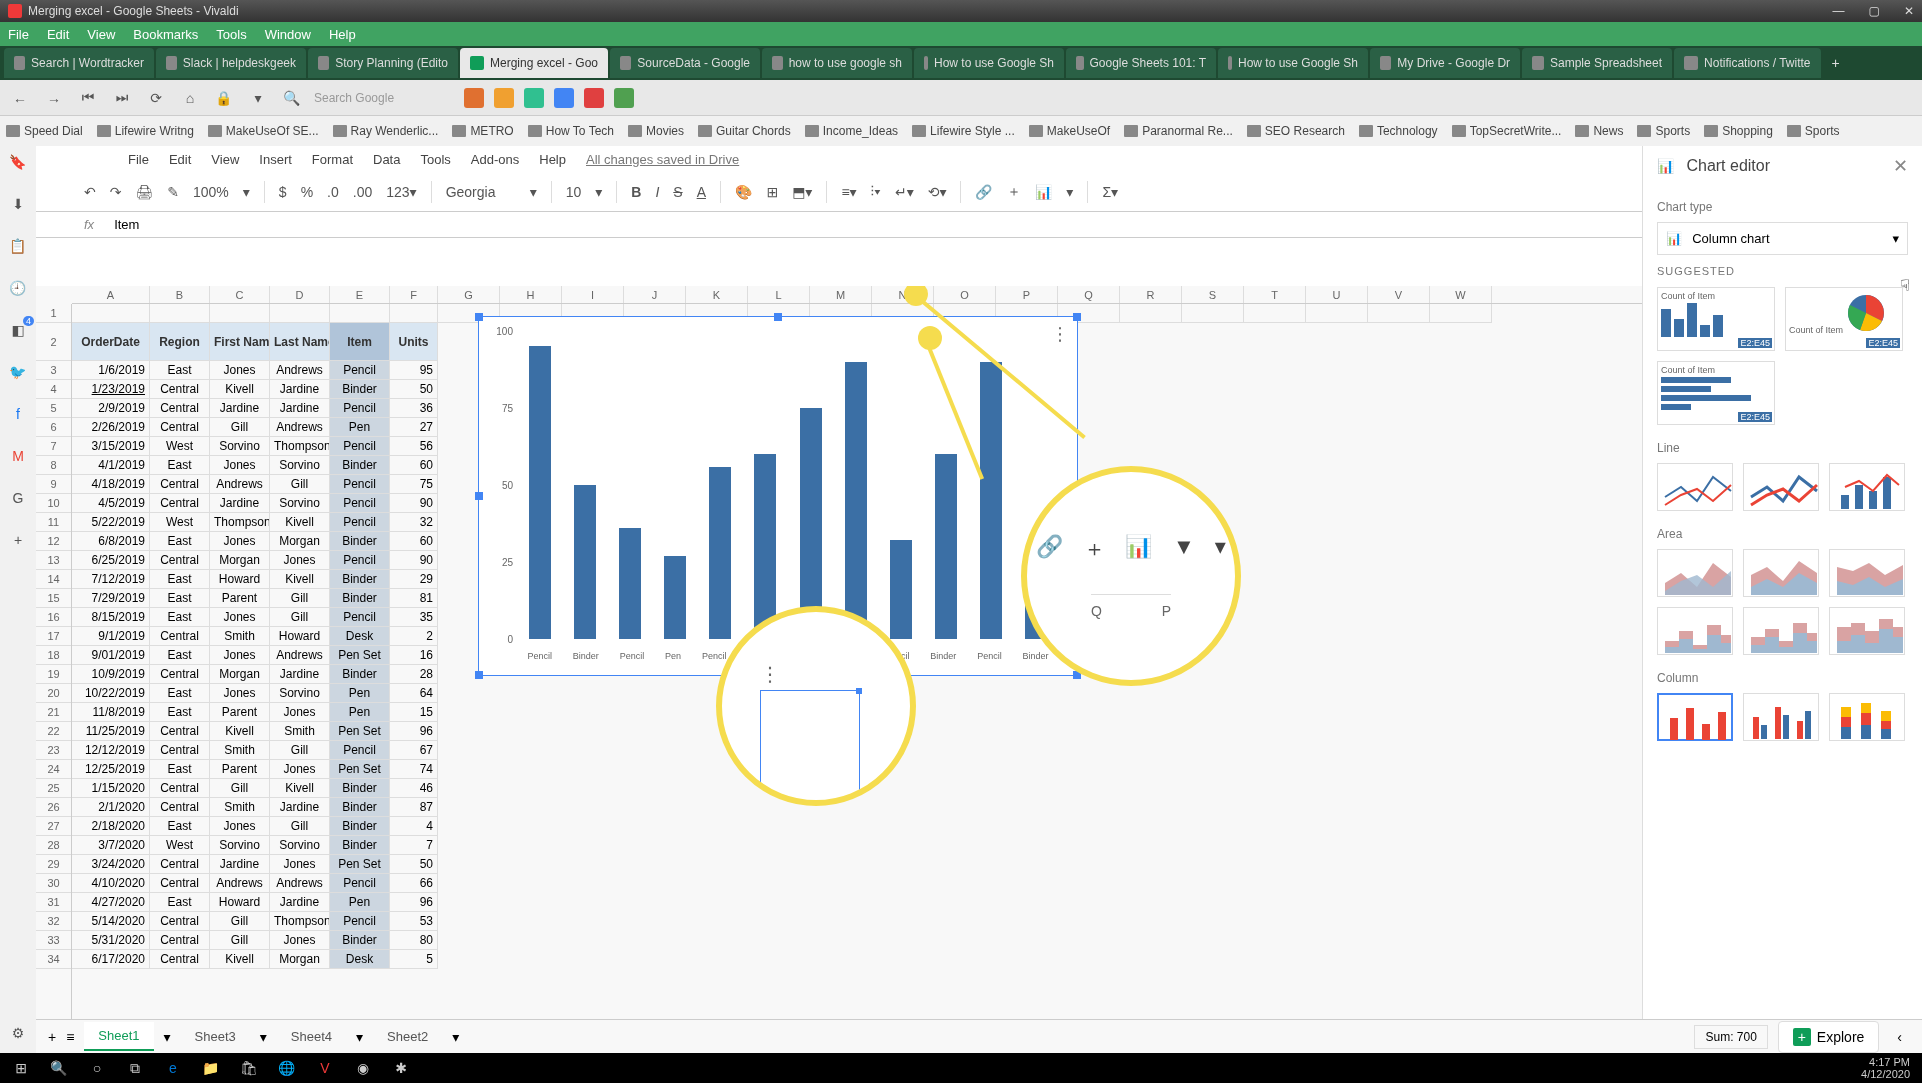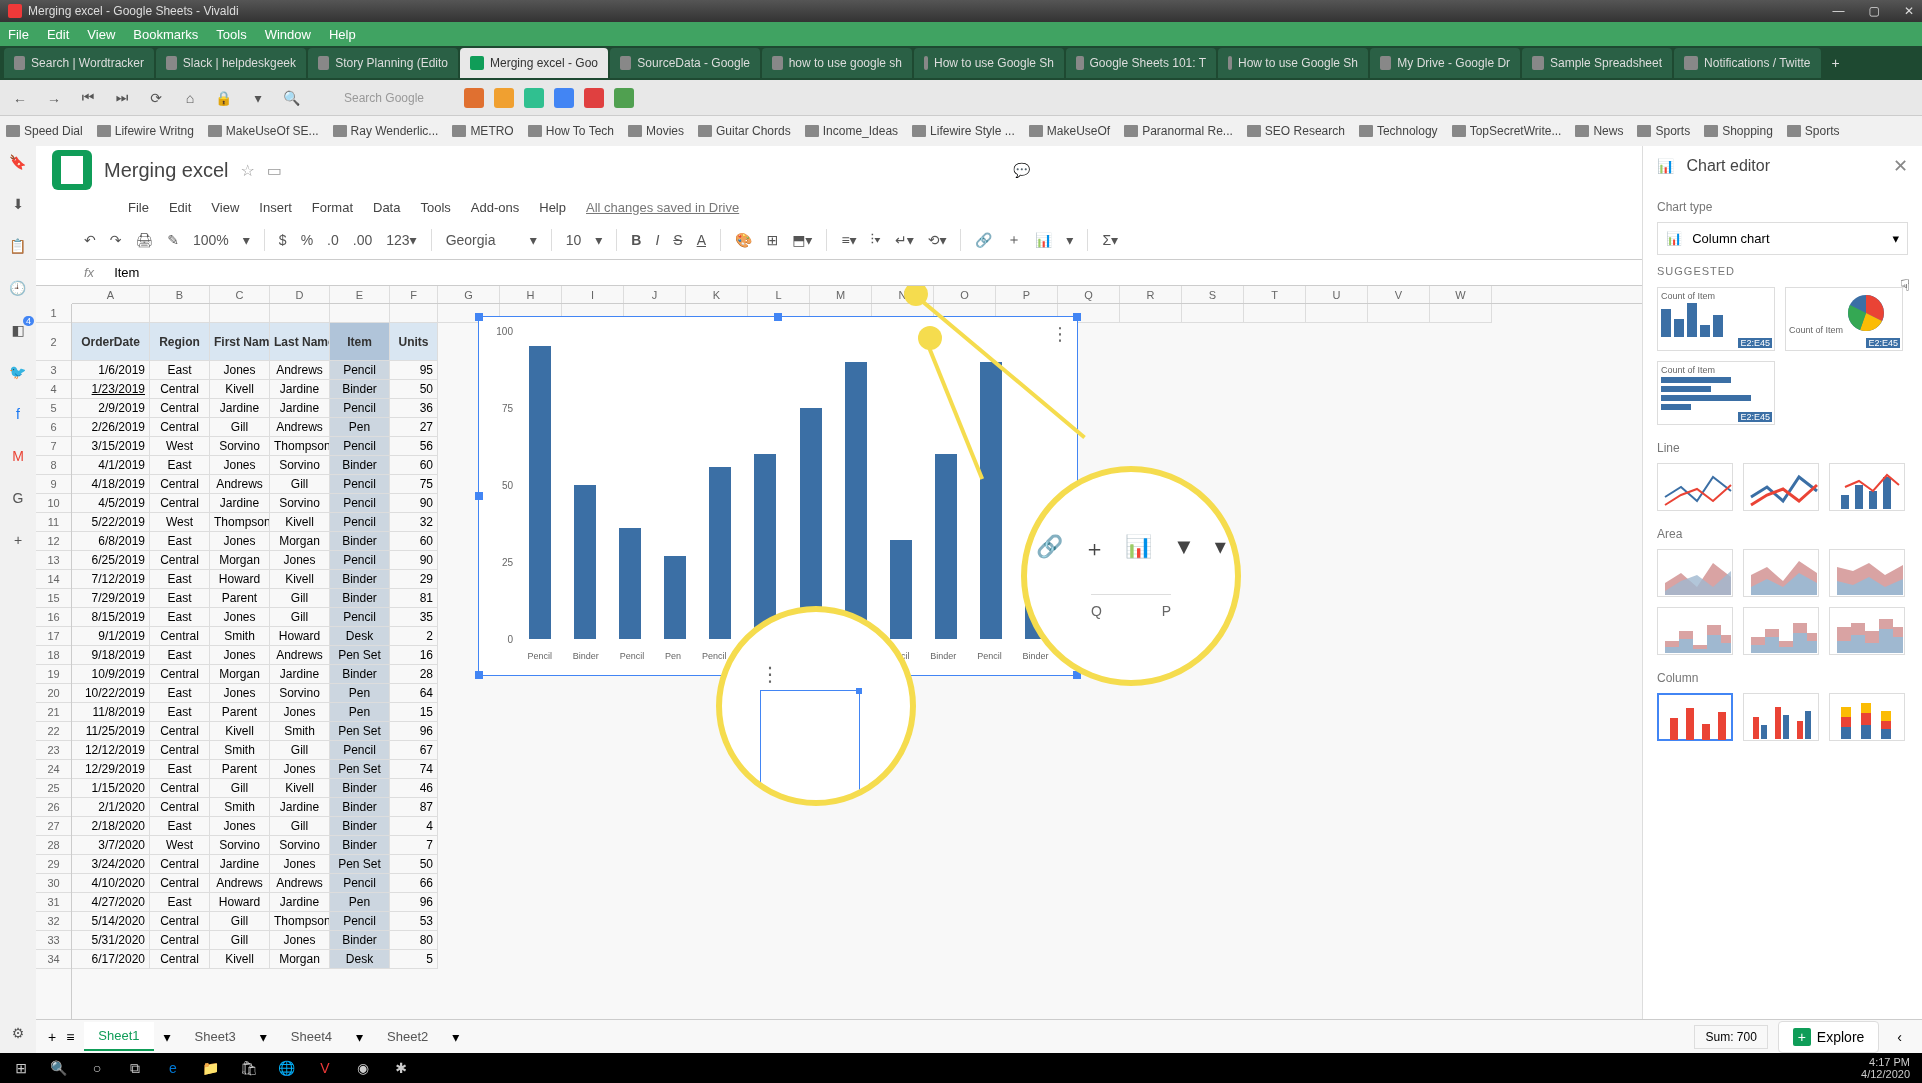--- a/index.html
+++ b/index.html
@@ -17,21 +17,21 @@
 .tab { height: 30px; background: #2a6045; border-radius: 4px 4px 0 0; padding: 0 10px; display: flex; align-items: center; color: #ddd; font-size: 12px; min-width: 130px; max-width: 150px; overflow: hidden; white-space: nowrap; }
 .tab .favicon { width: 14px; height: 14px; margin-right: 6px; background: #888; border-radius: 2px; }
 .tab.active { background: #e8e8e8; color: #333; }
 .tab.active .favicon.sheets { background: #0f9d58; }
 .newtab { width: 26px; height: 26px; display: flex; align-items: center; justify-content: center; color: #ddd; }
 
 .urlbar { height: 36px; background: #e8e8e8; display: flex; align-items: center; padding: 0 8px; gap: 10px; border-bottom: 1px solid #ccc; }
 .urlbar .navbtn { width: 24px; height: 24px; display: flex; align-items: center; justify-content: center; color: #555; }
 .urlbar .lock { color: #0a8043; }
 .urlbar .url { flex: 1; color: #666; font-size: 13px; }
-.urlbar .search { width: 140px; color: #999; font-size: 12px; text-align: center; }
+.urlbar .search { width: 140px; color: #999; font-size: 12px; }
 .urlbar .ext { width: 20px; height: 20px; background: #f27e30; border-radius: 3px; }
 
 .bookmarks { height: 30px; background: #f1f1f1; display: flex; align-items: center; padding: 0 6px; gap: 14px; font-size: 12px; color: #444; }
 .bookmarks .bm { display: flex; align-items: center; gap: 4px; cursor: pointer; }
 .bookmarks .bm .f { width: 14px; height: 12px; background: #888; border-radius: 1px; }
 
 .sidebar-left { position: absolute; left: 0; top: 146px; width: 36px; bottom: 30px; background: #f1f1f1; display: flex; flex-direction: column; align-items: center; padding-top: 6px; gap: 22px; }
 .sidebar-left .icn { width: 20px; height: 20px; display: flex; align-items: center; justify-content: center; color: #555; }
 .sidebar-left .badge { position: relative; }
 .sidebar-left .badge::after { content: "4"; position: absolute; top: -4px; right: -6px; background: #4285f4; color: #fff; font-size: 9px; border-radius: 6px; padding: 0 3px; }
@@ -309,32 +309,20 @@
   <div class="icn badge">◧</div>
   <div class="icn" style="color:#1da1f2">🐦</div>
   <div class="icn" style="color:#1877f2">f</div>
   <div class="icn" style="color:#ea4335">M</div>
   <div class="icn">G</div>
   <div class="icn">+</div>
   <div class="icn" style="margin-top:auto;margin-bottom:10px">⚙</div>
 </div>
 
 <div class="app">
-  <div class="app-header">
-    <div class="sheets-logo"></div>
-    <span class="docname">Merging excel</span>
-    <span class="star">☆</span>
-    <span class="star">▭</span>
-    <span style="margin-left:auto;color:#666">💬</span>
-    <div class="share">
-      <span>👤</span>
-      <span>Share</span>
-    </div>
-    <div class="avatar"></div>
-  </div>
 
   <div class="app-menu" id="appmenu">
       <span>File</span>
       <span>Edit</span>
       <span>View</span>
       <span>Insert</span>
       <span>Format</span>
       <span>Data</span>
       <span>Tools</span>
       <span>Add-ons</span>
@@ -600,21 +588,21 @@
         </div>
         <div class="row e-sel">
           <div class="cell date" style="width: 78px;">9/1/2019</div>
           <div class="cell" style="width: 60px;">Central</div>
           <div class="cell" style="width: 60px;">Smith</div>
           <div class="cell" style="width: 60px;">Howard</div>
           <div class="cell c-e" style="width: 60px;">Desk</div>
           <div class="cell num" style="width: 48px;">2</div>
         </div>
         <div class="row e-sel">
-          <div class="cell date" style="width: 78px;">9/18/2019</div>
+          <div class="cell date" style="width: 78px;">9/01/2019</div>
           <div class="cell" style="width: 60px;">East</div>
           <div class="cell" style="width: 60px;">Jones</div>
           <div class="cell" style="width: 60px;">Andrews</div>
           <div class="cell c-e" style="width: 60px;">Pen Set</div>
           <div class="cell num" style="width: 48px;">16</div>
         </div>
         <div class="row e-sel">
           <div class="cell date" style="width: 78px;">10/9/2019</div>
           <div class="cell" style="width: 60px;">Central</div>
           <div class="cell" style="width: 60px;">Morgan</div>
@@ -648,21 +636,21 @@
         </div>
         <div class="row e-sel">
           <div class="cell date" style="width: 78px;">12/12/2019</div>
           <div class="cell" style="width: 60px;">Central</div>
           <div class="cell" style="width: 60px;">Smith</div>
           <div class="cell" style="width: 60px;">Gill</div>
           <div class="cell c-e" style="width: 60px;">Pencil</div>
           <div class="cell num" style="width: 48px;">67</div>
         </div>
         <div class="row e-sel">
-          <div class="cell date" style="width: 78px;">12/29/2019</div>
+          <div class="cell date" style="width: 78px;">12/25/2019</div>
           <div class="cell" style="width: 60px;">East</div>
           <div class="cell" style="width: 60px;">Parent</div>
           <div class="cell" style="width: 60px;">Jones</div>
           <div class="cell c-e" style="width: 60px;">Pen Set</div>
           <div class="cell num" style="width: 48px;">74</div>
         </div>
         <div class="row e-sel">
           <div class="cell date" style="width: 78px;">1/15/2020</div>
           <div class="cell" style="width: 60px;">Central</div>
           <div class="cell" style="width: 60px;">Gill</div>

